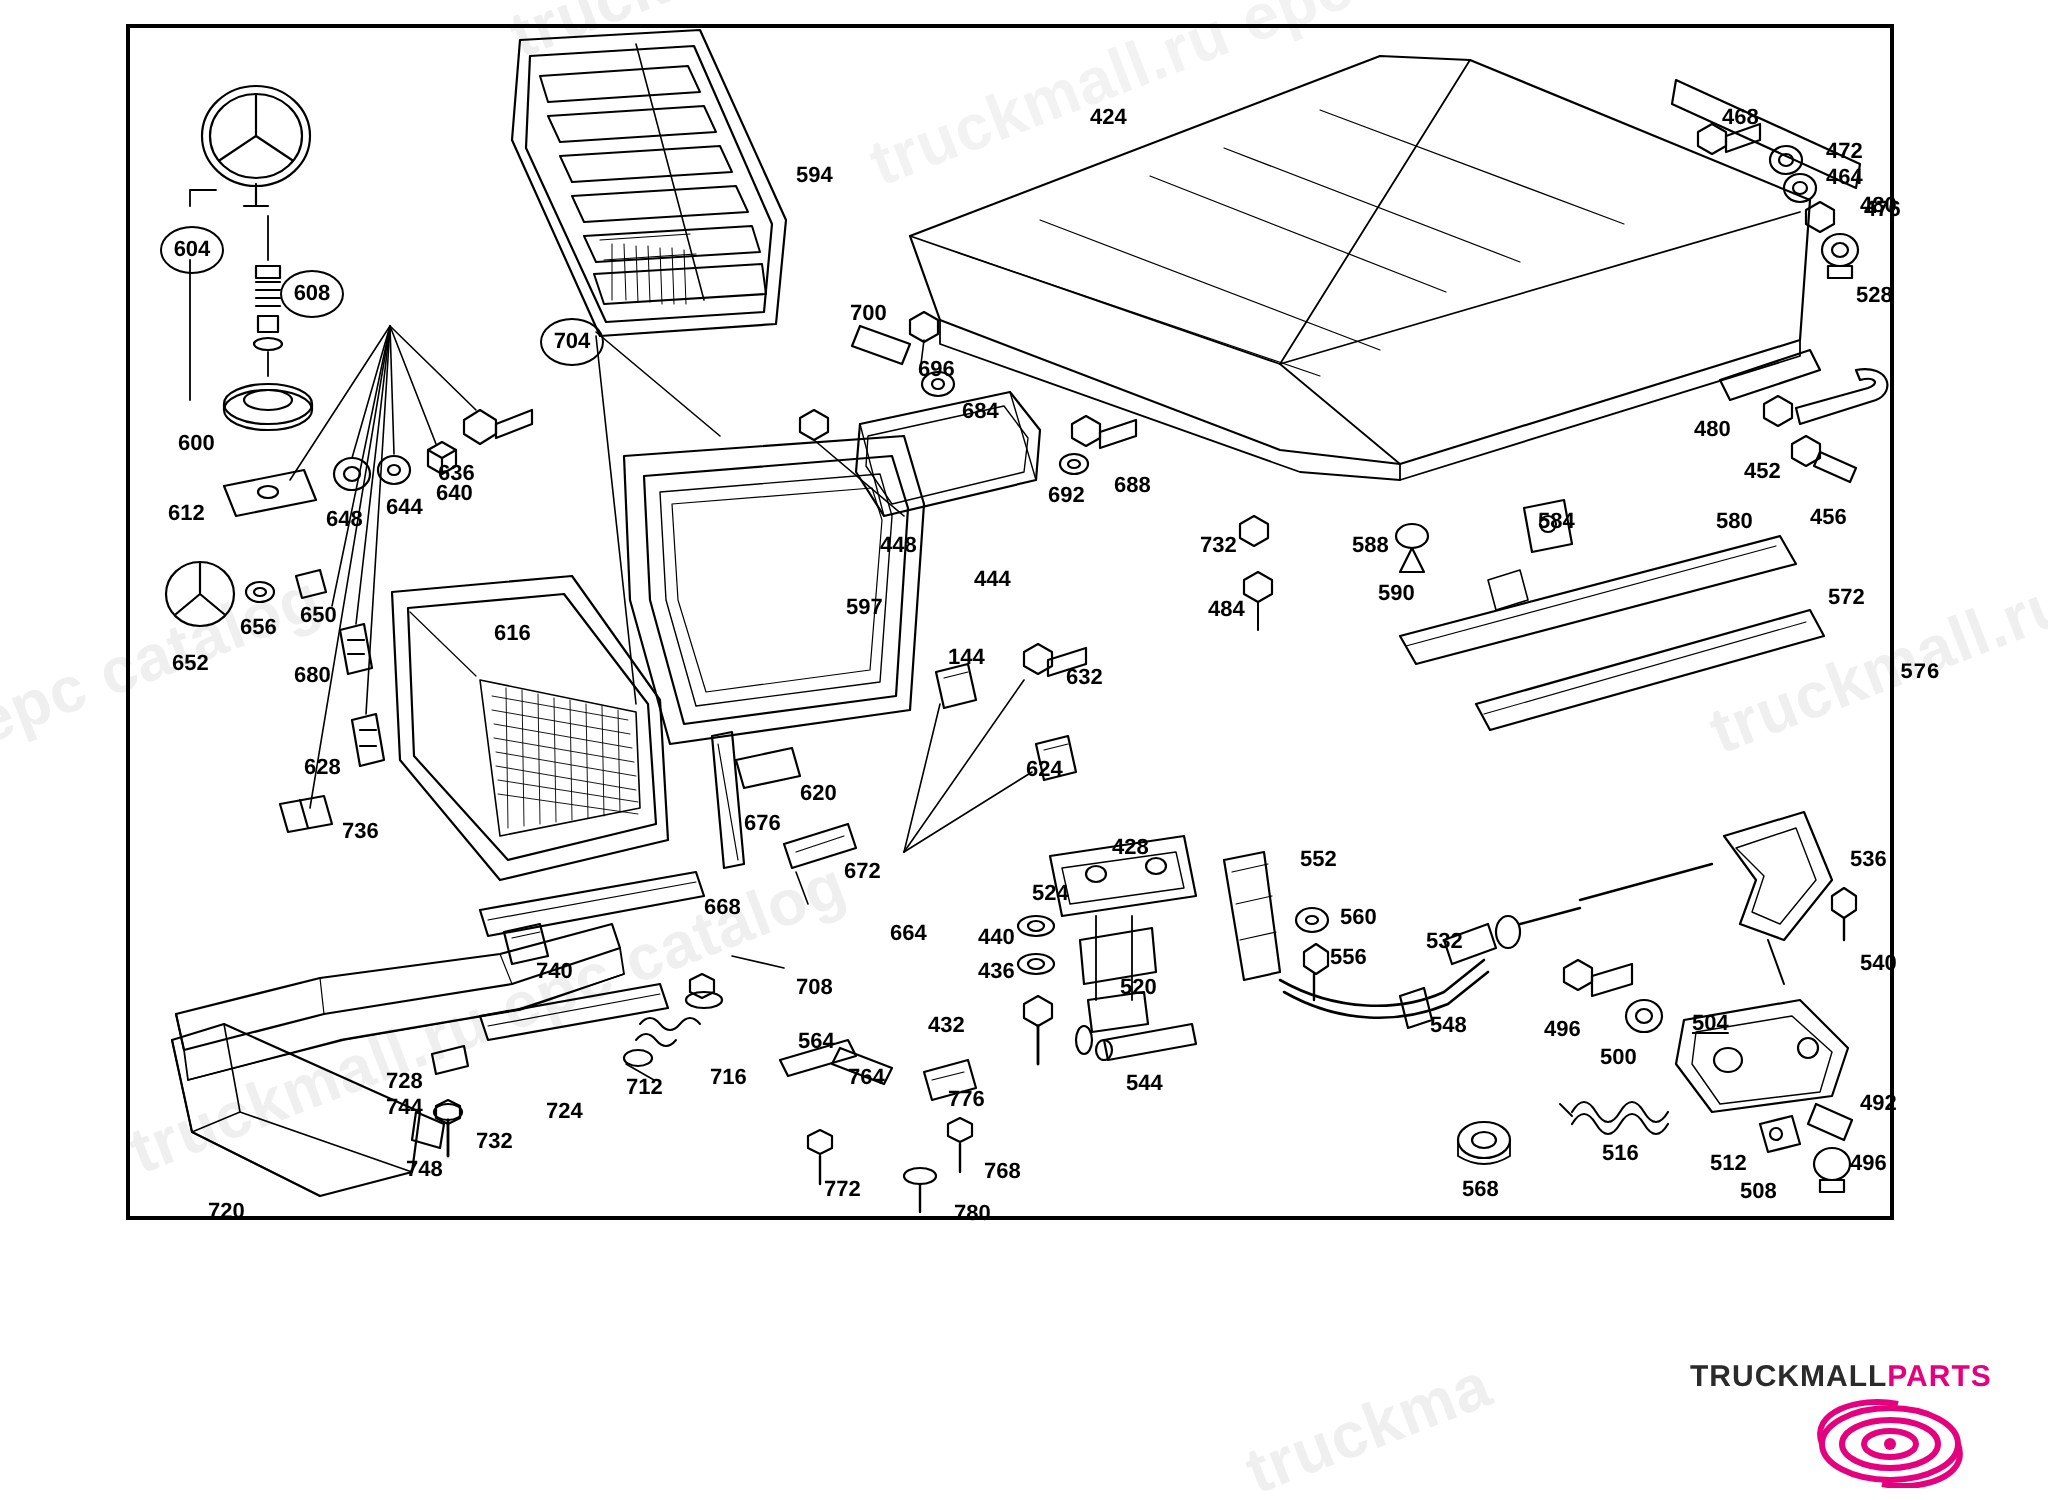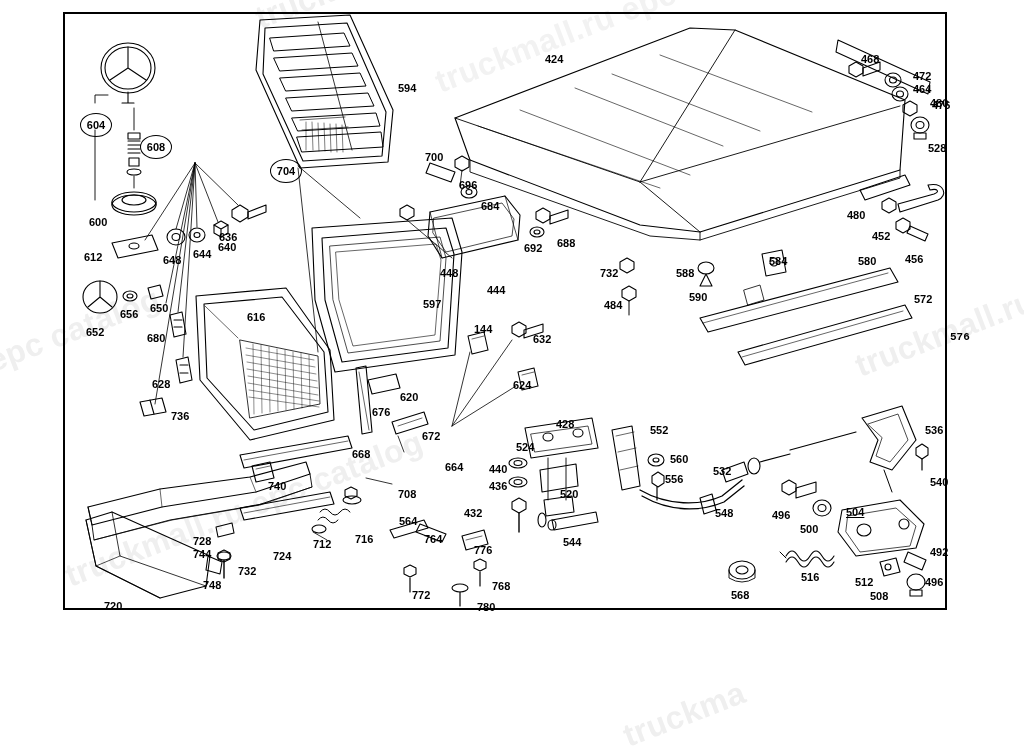--- a/index.html
+++ b/index.html
@@ -490,14 +490,29 @@
   <div class="lbl" style="left:492px;top:581px;">768</div>
   <div class="lbl" style="left:412px;top:590px;">772</div>
   <div class="lbl" style="left:477px;top:602px;">780</div>
   <div class="lbl" style="left:193px;top:536px;">728</div>
   <div class="lbl" style="left:193px;top:549px;">744</div>
   <div class="lbl" style="left:273px;top:551px;">724</div>
   <div class="lbl" style="left:238px;top:566px;">732</div>
   <div class="lbl" style="left:203px;top:580px;">748</div>
   <div class="lbl" style="left:104px;top:601px;">720</div>
 
+  <div id="logo">
+    <div class="logo-text">
+      <span>TRUCKMALL</span><span class="pink">PARTS</span>
+    </div>
+    <svg class="logo-mark" width="130" height="46" viewBox="0 0 130 46" xmlns="http://www.w3.org/2000/svg">
+      <g fill="none" stroke="#e5007d" stroke-width="3">
+        <ellipse cx="70" cy="24" rx="34" ry="18"></ellipse>
+        <ellipse cx="70" cy="24" rx="24" ry="12"></ellipse>
+        <ellipse cx="70" cy="24" rx="13" ry="6.5"></ellipse>
+        <path d="M36 24 C30 8 54 0 74 4"></path>
+        <path d="M104 24 C110 40 86 48 66 44"></path>
+      </g>
+      <circle cx="70" cy="24" r="3" fill="#e5007d"></circle>
+    </svg>
+  </div>
 
 </div>
 
 </body></html>

